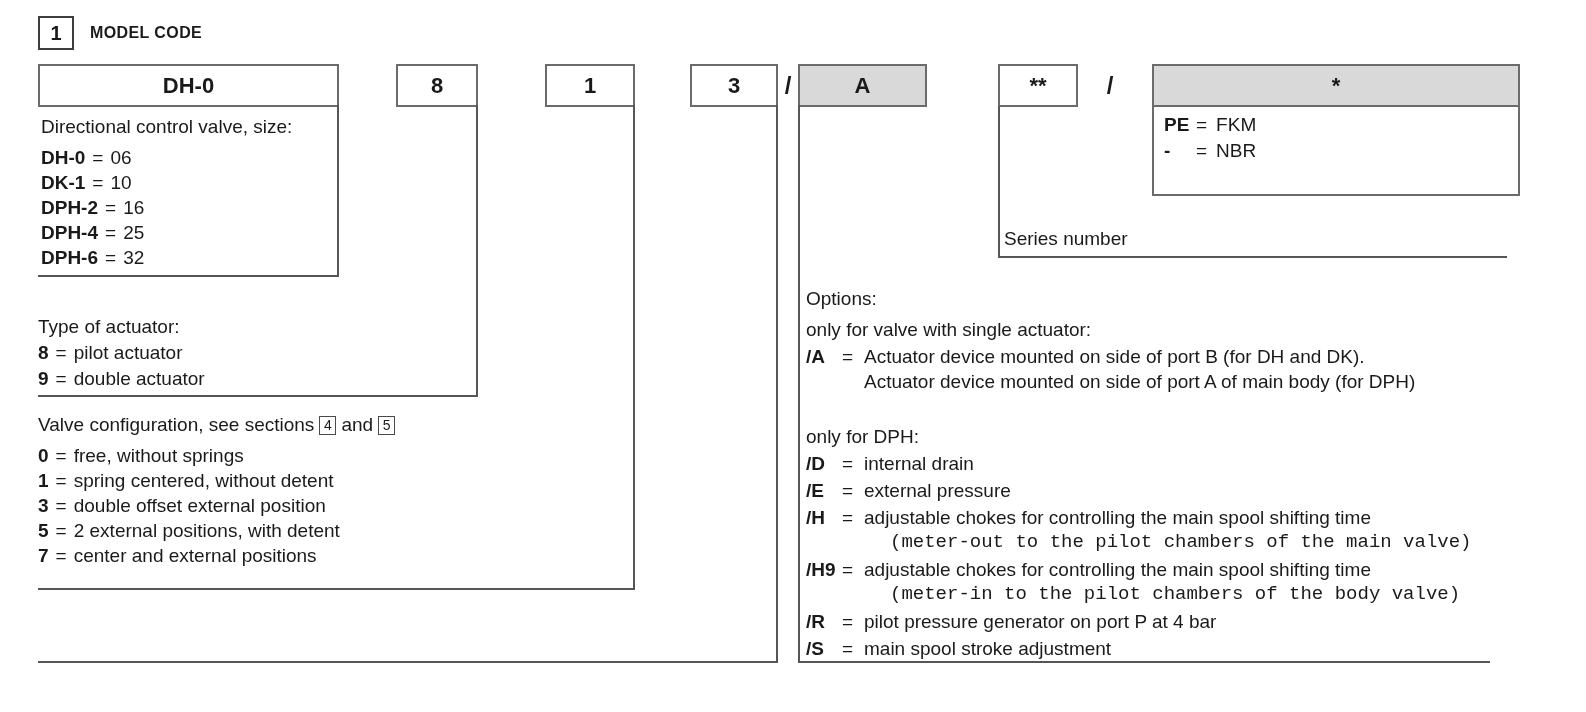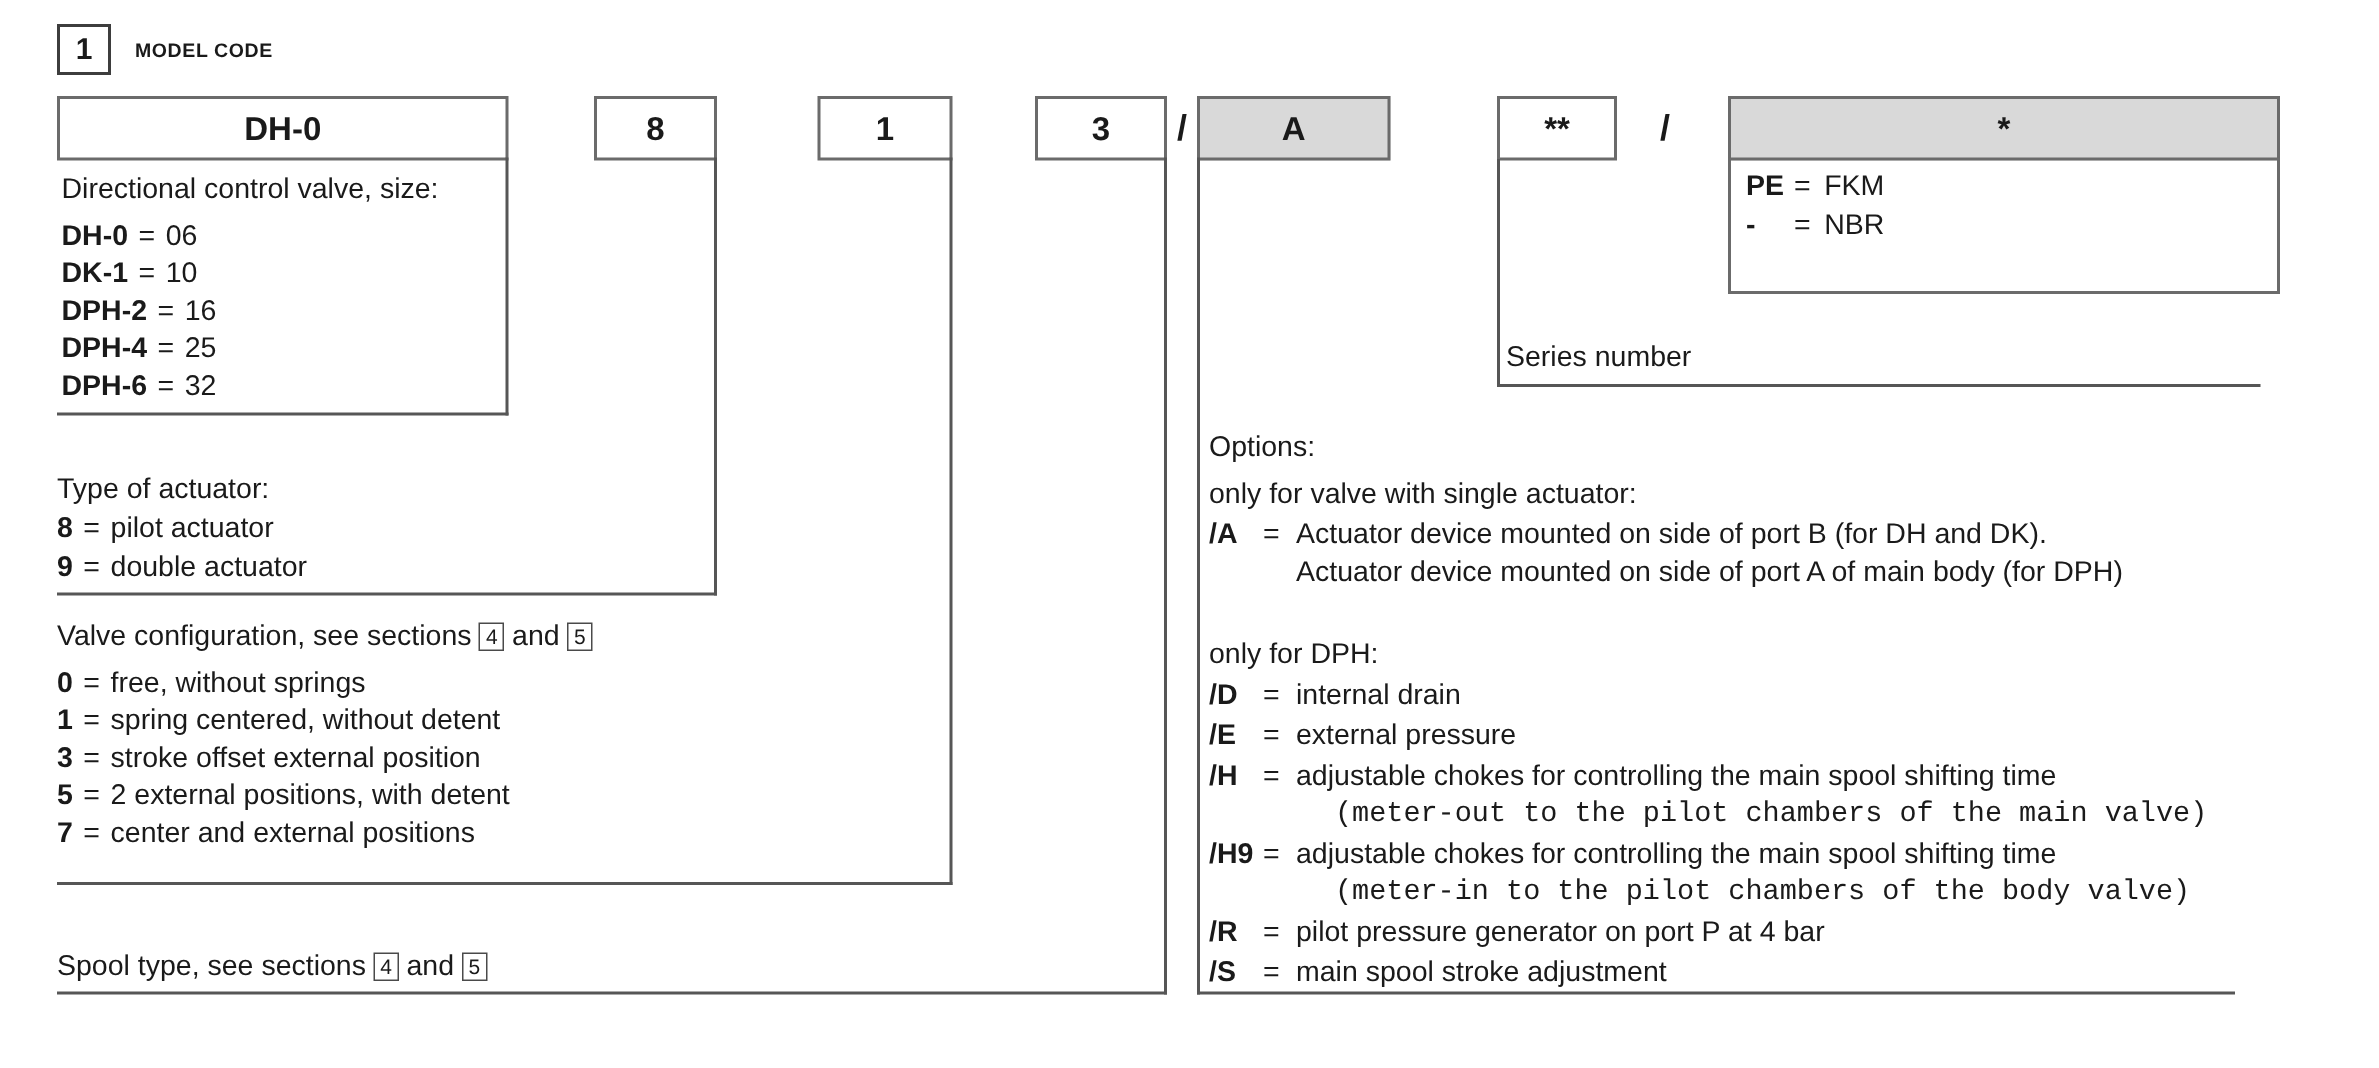--- a/index.html
+++ b/index.html
@@ -5,21 +5,21 @@
   html,body { margin:0; padding:0; background:#ffffff; }
   .page {
     position:relative; width:1586px; height:712px; background:#ffffff;
     font-family:"Liberation Sans","DejaVu Sans",sans-serif;
     color:#1a1a1a; font-size:19px; overflow:hidden;
   }
   
   .sec-header { position:absolute; left:38px; top:16px; display:flex; align-items:center; gap:16px; }
   .sec-numbox { width:36px; height:34px; border:2px solid #3d3d3d; display:flex; align-items:center; justify-content:center;
                 font-weight:bold; font-size:20px; box-sizing:border-box; }
-  .sec-title { font-weight:bold; font-size:13px; letter-spacing:0.4px; }
+  .sec-title { font-weight:bold; font-size:16px; letter-spacing:0.4px; }
 
   
   .cbox { position:absolute; top:64px; height:43px; border:2px solid #6b6b6b; background:#fff;
           display:flex; align-items:center; justify-content:center;
           font-weight:bold; font-size:22px; box-sizing:border-box; }
   .cbox.gray { background:#d9d9d9; }
   .slash { position:absolute; top:64px; height:43px; display:flex; align-items:center; justify-content:center;
            font-weight:bold; font-size:24px; }
 
   
@@ -128,33 +128,30 @@
     <div class="block-title">
       <span>Valve configuration, see sections</span><span class="refbox">4</span><span>and</span><span class="refbox">5</span>
     </div>
     <div class="kv-row">
       <b>0</b><span class="kv-eq">=</span><span>free, without springs</span>
     </div>
     <div class="kv-row">
       <b>1</b><span class="kv-eq">=</span><span>spring centered, without detent</span>
     </div>
     <div class="kv-row">
-      <b>3</b><span class="kv-eq">=</span><span>stroke offset external position</span>
+      <b>3</b><span class="kv-eq">=</span><span>double offset external position</span>
     </div>
     <div class="kv-row">
       <b>5</b><span class="kv-eq">=</span><span>2 external positions, with detent</span>
     </div>
     <div class="kv-row">
       <b>7</b><span class="kv-eq">=</span><span>center and external positions</span>
     </div>
   </div>
 
-  <div class="tblock" style="left:38px; top:632px; line-height:26px;">
-    <span>Spool type, see sections</span><span class="refbox">4</span><span>and</span><span class="refbox">5</span>
-  </div>
 
   <div class="opt-wrap">
     <div>Options:</div>
     <div class="opt-note">only for valve with single actuator:</div>
 
     <div class="opt-item">
       <span class="opt-code">/A</span>
         <span class="opt-eq">=</span>
       <span class="opt-text">
         <span class="l1">Actuator device mounted on side of port B (for DH and DK).</span>

